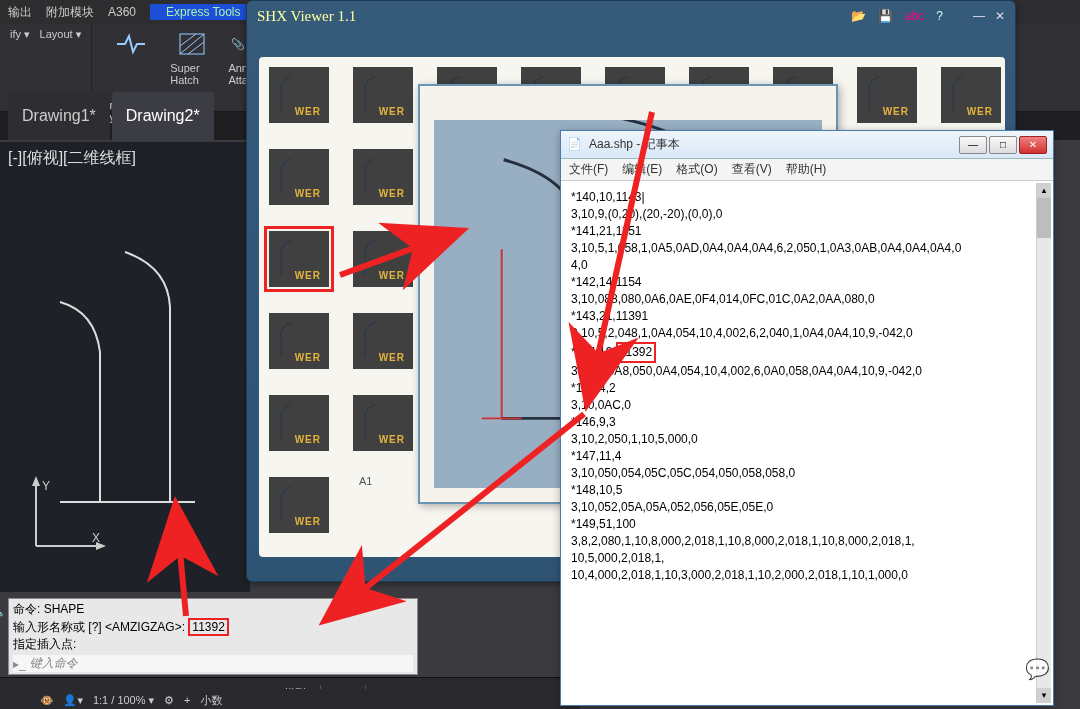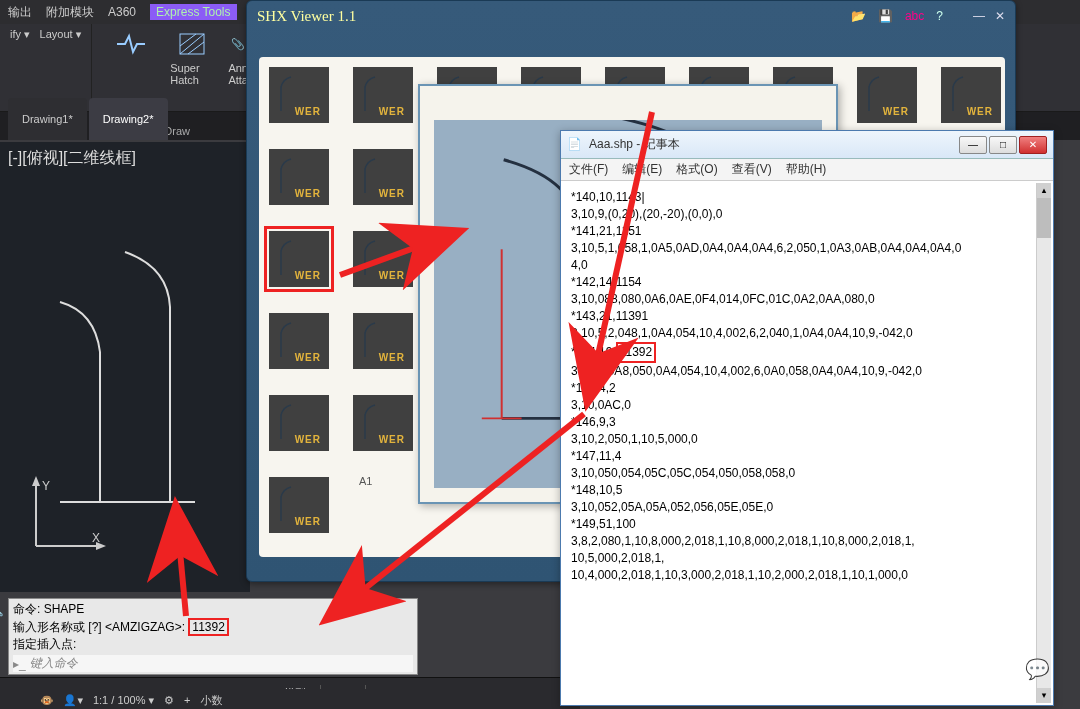--- a/index.html
+++ b/index.html
@@ -9,21 +9,21 @@
 .acad-bg { position: absolute; width: 1080px; height: 709px; background: #3b3b3f; }
 .acad-menubar { height: 24px; background: #2d2d30; color: #ccc; display: flex; align-items: center; gap: 14px; padding-left: 8px; font-size: 12px; }
 .acad-ribbon { height: 88px; background: #303035; display: flex; border-bottom: 1px solid #1a1a1a; }
 .ribbon-panel { border-right: 1px solid #222; padding: 4px 10px; display: flex; flex-direction: column; align-items: center; justify-content: space-between; color: #ccc; }
 .ribbon-btn { display: flex; flex-direction: column; align-items: center; gap: 2px; font-size: 11px; }
 .ribbon-icon { width: 32px; height: 32px; display: flex; align-items: center; justify-content: center; }
 .ribbon-row { display: flex; gap: 10px; }
 .panel-title { font-size: 11px; color: #aaa; margin-top: 2px; }
 
 .acad-tabs { height: 28px; background: #1f1f22; display: flex; align-items: flex-end; padding-left: 8px; gap: 2px; }
-.acad-tab { background: #2e2e32; color: #ccc; padding: 15px 14px; font-size: 11px; border-top-left-radius: 4px; border-top-right-radius: 4px; }
+.acad-tab { background: #2e2e32; color: #ccc; padding: 15px 14px; font-size: 16px; border-top-left-radius: 4px; border-top-right-radius: 4px; }
 .acad-tab.active { background: #3c3c44; color: #fff; }
 
 .acad-viewport { position: absolute; left: 0; top: 142px; width: 250px; height: 450px; background: #1e2228; color: #ddd; }
 .vp-label { position: absolute; left: 8px; top: 6px; font-size: 16px; }
 .ucs-axes { position: absolute; left: 28px; bottom: 38px; width: 80px; height: 80px; }
 
 .cmd-area { position: absolute; left: 8px; bottom: 34px; width: 410px; background: #e8e8e8; border: 1px solid #888; font-family: "SimSun", monospace; font-size: 12px; padding: 2px 4px; }
 .cmd-line { white-space: pre; }
 .cmd-input-row { display: flex; align-items: center; background: #f6f6f6; margin-top: 2px; }
 .highlight-box { border: 2px solid #e22; padding: 0 2px; display: inline-block; }
@@ -75,21 +75,21 @@
 .wechat-wm { position: absolute; right: 30px; bottom: 28px; color: rgba(255,255,255,.75); font-size: 20px; z-index: 60; display:flex; align-items:center; gap:6px; font-family: "Microsoft YaHei"; }
 </style>
 </head>
 <body>
 
 <div class="acad-bg">
   <div class="acad-menubar">
     <span>输出</span>
     <span>附加模块</span>
     <span>A360</span>
-    <span style="background:#8b5cf6;color:#aef0ae;padding:1px 6px;text-align:right;">Express Tools</span>
+    <span style="background:#1d4ed8;color:#aef0ae;padding:1px 16px;text-align:right;">Express Tools</span>
   </div>
   <div class="acad-ribbon">
     <div class="ribbon-panel" style="min-width:60px;">
       <div class="ribbon-row">
         <div class="ribbon-btn">
             <span>ify ▾</span>
           </div>
         <div class="ribbon-btn">
             <span>Layout ▾</span>
           </div>

